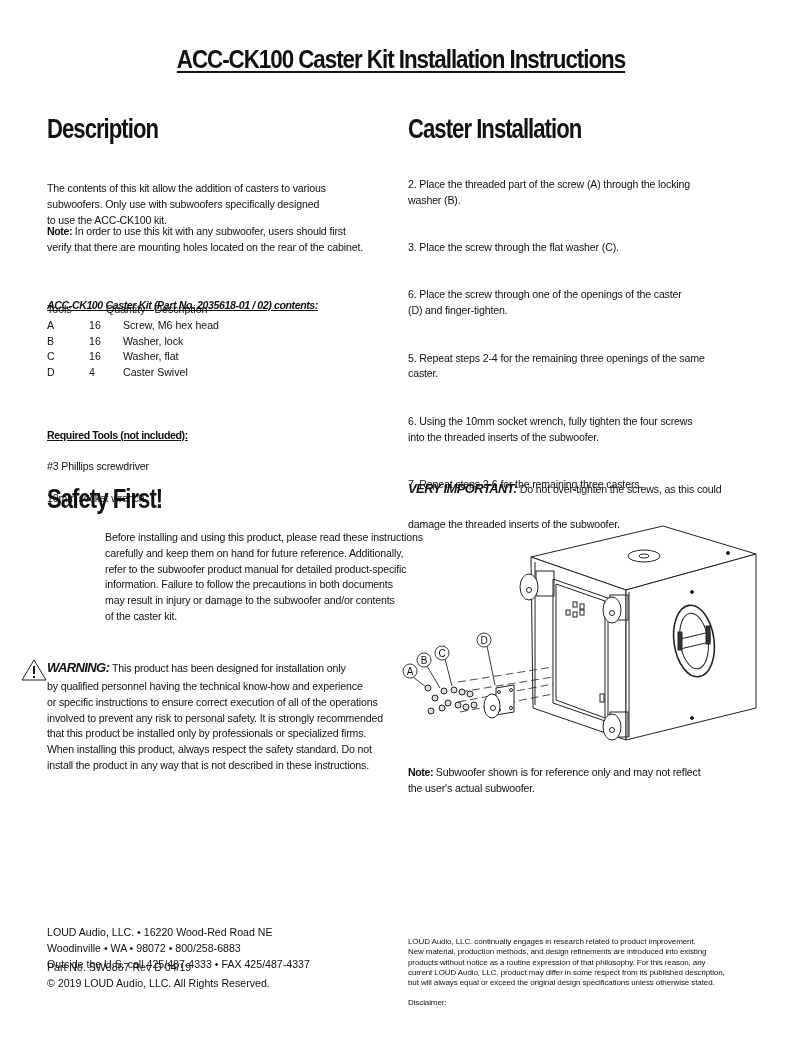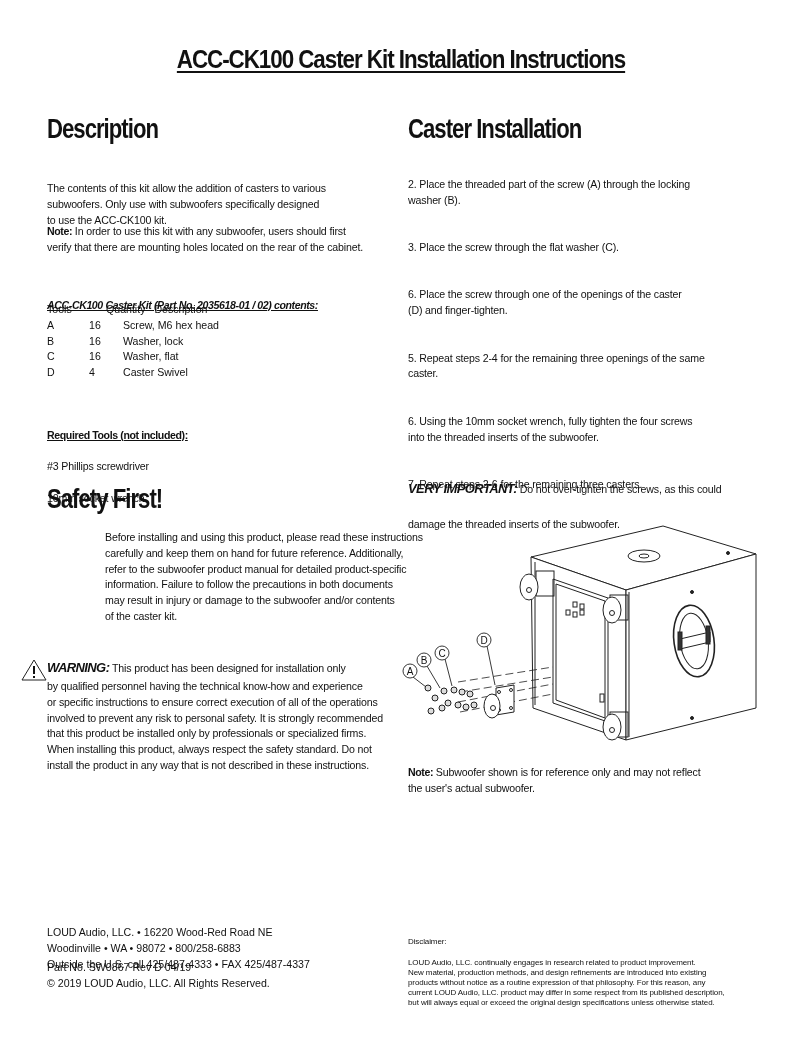--- a/index.html
+++ b/index.html
@@ -215,19 +215,19 @@
 <div class="abs body-text" style="left:408px; top:765px; width:360px;"><span class="lbl-bold">Note:</span><span> Subwoofer shown is for reference only and may not reflect
 the user's actual subwoofer.</span></div>
 
 <div class="abs footer-text" style="left:47px; top:904px; width:340px;margin-top:20px;">LOUD Audio, LLC. • 16220 Wood-Red Road NE
 Woodinville • WA • 98072 • 800/258-6883
 Outside the U.S. call 425/487-4333 • FAX 425/487-4337</div>
 <div class="abs footer-text" style="left:47px; top:959px; width:340px;">Part No. SW0867  Rev D  04/19
 © 2019 LOUD Audio, LLC. All Rights Reserved.</div>
 
 <div class="abs disclaimer" style="left:408px; top:927px; width:360px;">
-  <div>Disclaimer:</div>
   <div>LOUD Audio, LLC. continually engages in research related to product improvement.
 New material, production methods, and design refinements are introduced into existing
 products without notice as a routine expression of that philosophy. For this reason, any
 current LOUD Audio, LLC. product may differ in some respect from its published description,
 but will always equal or exceed the original design specifications unless otherwise stated.</div>
+  <div>Disclaimer:</div>
 </div>
 
 </body></html>

